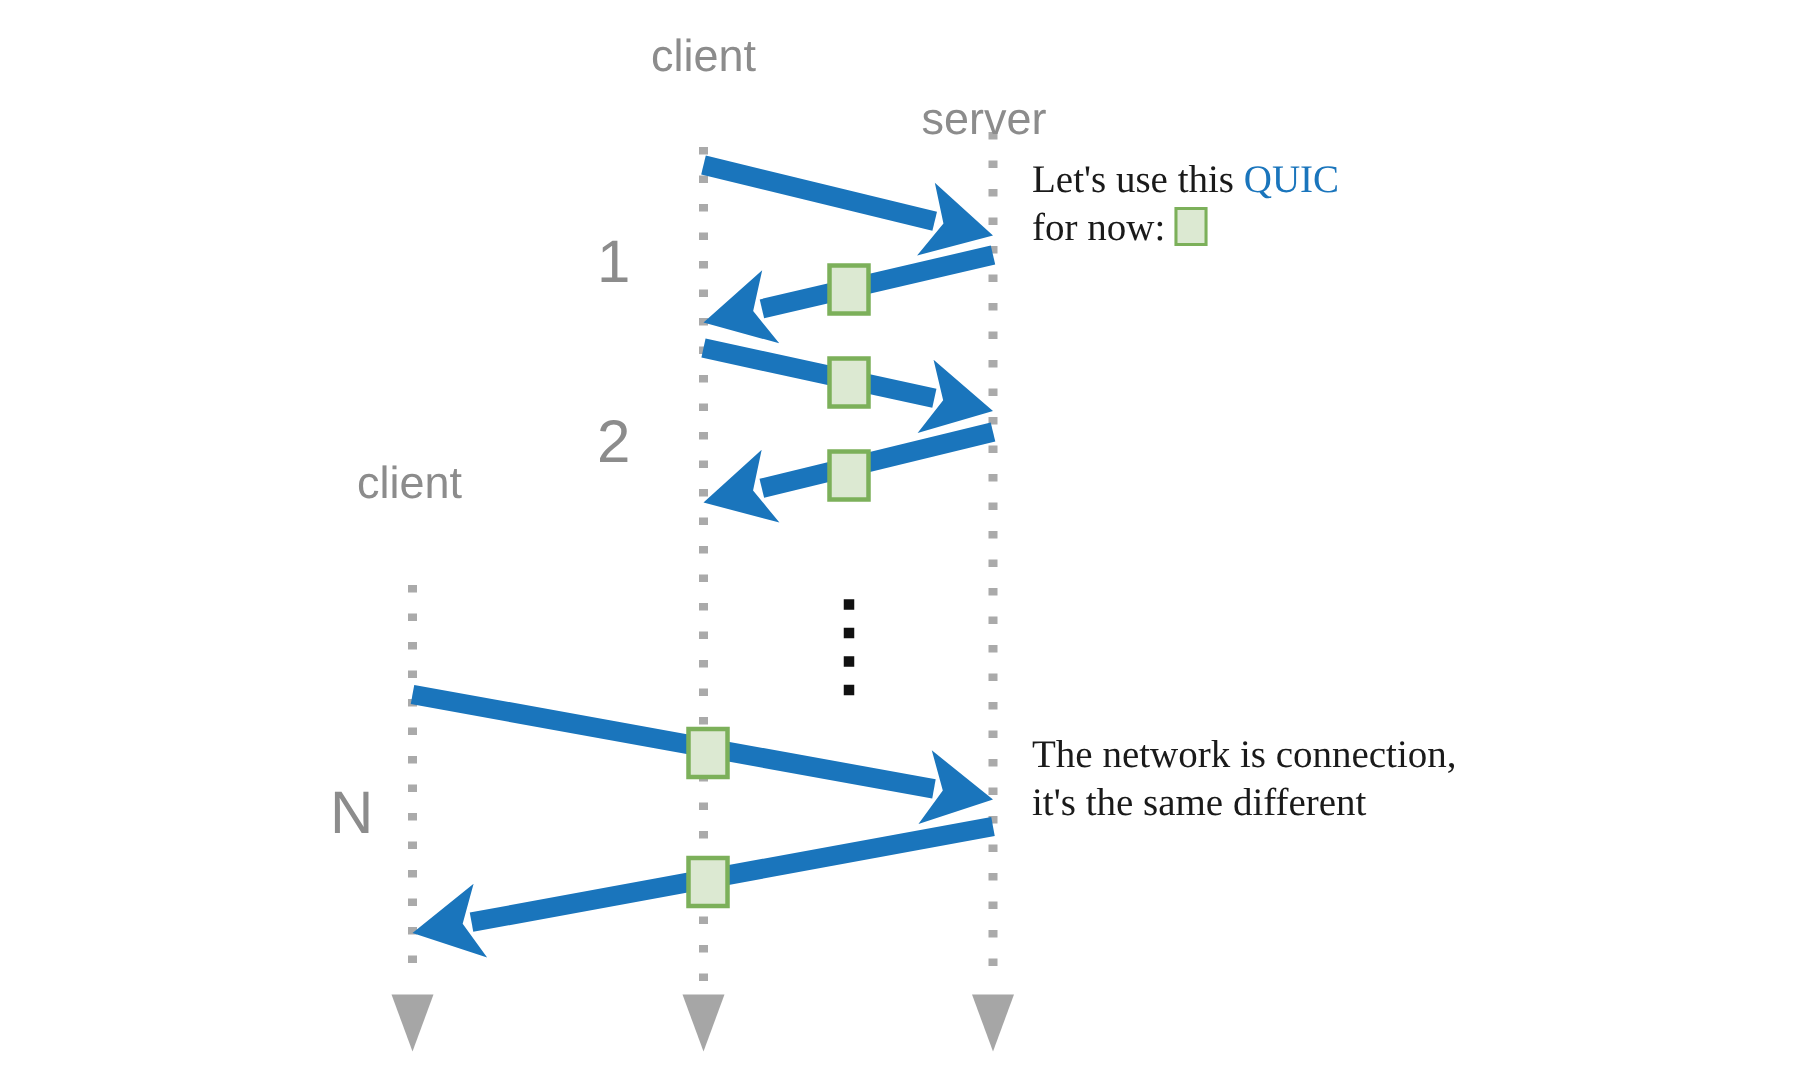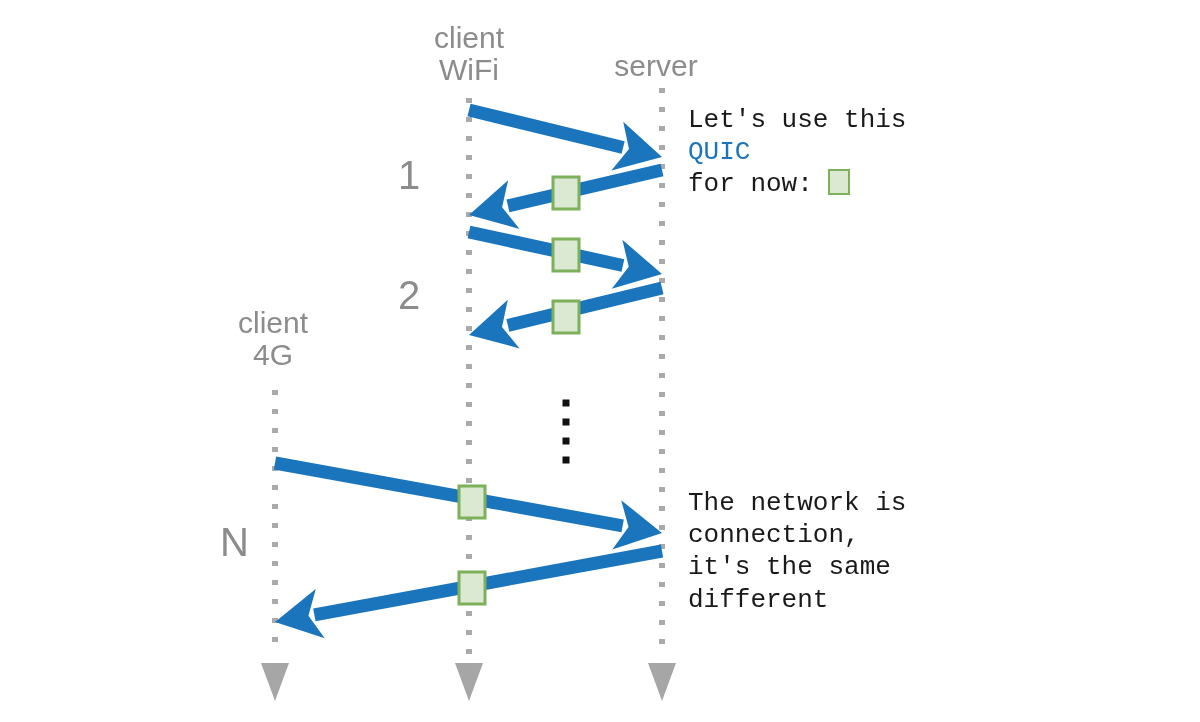--- a/index.html
+++ b/index.html
@@ -45,21 +45,21 @@
     color: #8c8c8c;
     font-size: 40px;
     line-height: 1;
     font-family: "Liberation Sans", sans-serif;
   }
   .note {
     position: absolute;
     color: #1a1a1a;
     font-size: 26px;
     line-height: 1.24;
-    font-family: Liberation Mono, monospace;
+    font-family: Liberation Serif, serif;
   }
   .note .accent {
     color: #1a75bc;
   }
   .inline-cid {
     display: inline-block;
     width: 22px;
     height: 26px;
     background: #dce9d2;
     border: 2px solid #7cb05a;
@@ -120,23 +120,23 @@
       </g>
     <g id="ellipsis-group">
         <rect x="562.5" y="399.5" width="7" height="7" fill="#111111"></rect>
         <rect x="562.5" y="418.5" width="7" height="7" fill="#111111"></rect>
         <rect x="562.5" y="437.5" width="7" height="7" fill="#111111"></rect>
         <rect x="562.5" y="456.5" width="7" height="7" fill="#111111"></rect>
       </g>
   </svg>
 
   <div id="lane-labels">
-      <div class="lane-label" style="left: 359px; top: 22px; width: 220px;"><div>client</div><div>WiFi</div></div>
-      <div class="lane-label" style="left: 546px; top: 50px; width: 220px;"><div>server</div></div>
-      <div class="lane-label" style="left: 163px; top: 307px; width: 220px;"><div>client</div><div>4G</div></div>
+      <div class="lane-label" style="left: 359px; top: 22px; width: 220px;"><div>client</div></div>
+      <div class="lane-label" style="left: 546px; top: 64px; width: 220px;"><div>server</div></div>
+      <div class="lane-label" style="left: 163px; top: 307px; width: 220px;"><div>client</div></div>
     </div>
   <div id="round-labels">
       <div class="round-label" style="left: 398px; top: 155px;">1</div>
       <div class="round-label" style="left: 398px; top: 275px;">2</div>
       <div class="round-label" style="left: 220px; top: 522px;">N</div>
     </div>
   <div id="notes">
       <div class="note" style="left: 688px; top: 104px;">
         <div><span>Let's use this </span><span class="accent">QUIC</span></div>
         <div><span>for now: </span><span class="inline-cid"></span></div>

